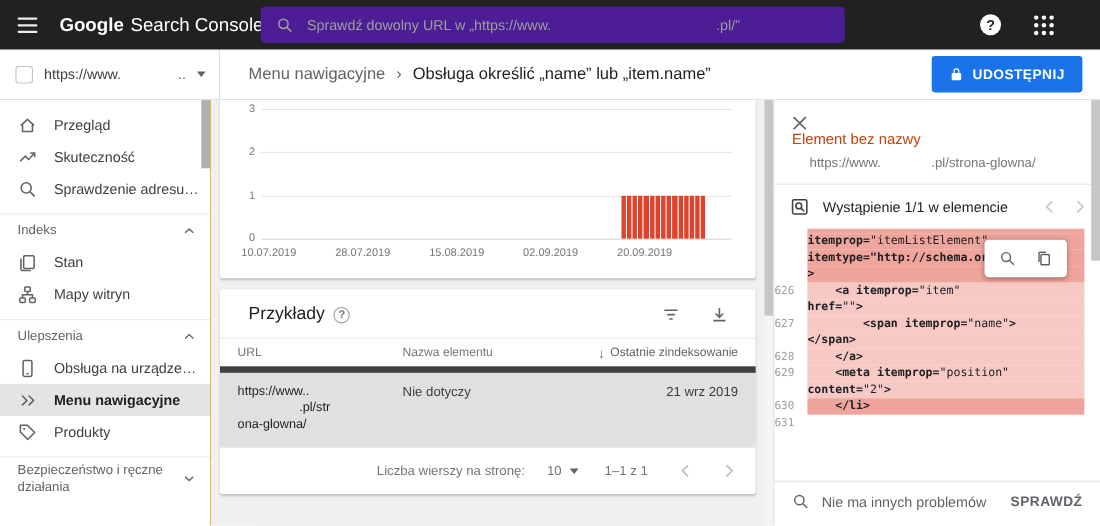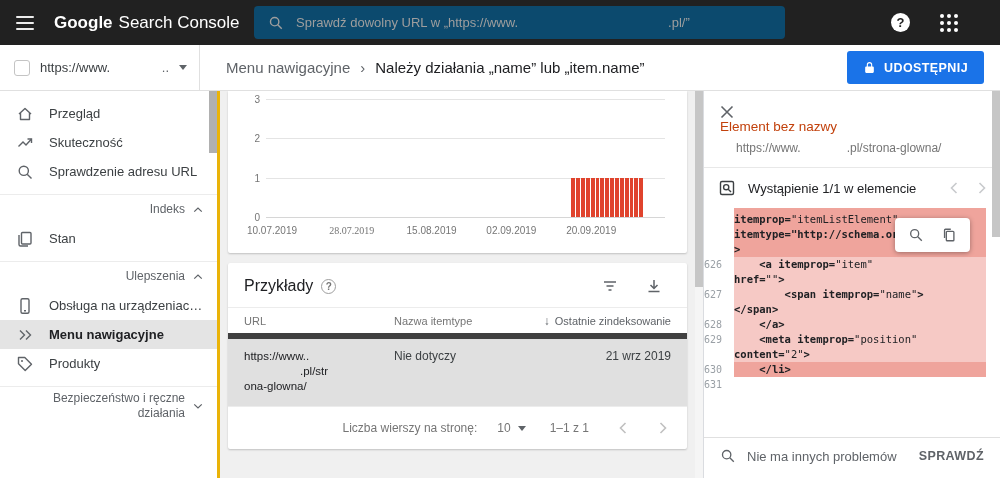--- a/index.html
+++ b/index.html
@@ -7,21 +7,21 @@
   body { font-family:"Liberation Sans","DejaVu Sans",sans-serif; background:#fff; color:#202124; }
   svg { display:block; }
 
   
   .topbar { height:45px; background:#212121; display:flex; align-items:center; padding:0 16px; position:relative;text-align:center; }
   .hamburger { margin-right:20px; cursor:pointer; }
   .hamburger span { display:block; width:18px; height:2px; background:#ececec; margin:4px 0; border-radius:1px; }
   .logo { color:#fff; font-size:17px; white-space:nowrap; }
   .logo .g { font-weight:600; margin-right:6px; }
   .logo .rest { font-weight:400; }
-  .topbar-search { position:absolute; left:254px; top:6px; width:531px; height:33px; background:#0c4a6e; border-radius:4px;
+  .topbar-search { position:absolute; left:237px; top:6px; width:531px; height:33px; background:#4c1d95; border-radius:4px;
                    display:flex; align-items:center; padding:0 14px; color:#9e9e9e; font-size:13px; gap:12px; cursor:text; }
   .topbar-search svg { stroke:#9e9e9e; fill:none; stroke-width:1.6; }
   .gap-redact { display:inline-block; width:150px; }
   .topbar-right { margin-left:auto; display:flex; align-items:center; gap:30px; margin-right:26px; }
   .help-icon { width:19px; height:19px; border-radius:50%; background:#fff; color:#212121; font-weight:700; font-size:13px;
                display:flex; align-items:center; justify-content:center; cursor:pointer; }
   .grid-icon { display:grid; grid-template-columns:repeat(3,4px); gap:3px; cursor:pointer; }
   .grid-icon i { width:4px; height:4px; background:#fff; border-radius:50%; }
 
   
@@ -36,21 +36,21 @@
   .bc-sep { color:#5f6368; }
   .bc-current { color:#202124; font-weight:500; white-space:nowrap; overflow:hidden; text-overflow:ellipsis; }
   .share-btn { align-self:center; margin-right:16px; background:#1a73e8; color:#fff; border:none; height:33px; padding:0 16px;
                border-radius:3px; font-size:12.5px; font-weight:700; letter-spacing:.4px; display:flex; align-items:center; gap:8px;
                cursor:pointer; font-family:inherit; }
 
   
   .content { display:flex; height:387px; position:relative; }
 
   
-  .sidebar { width:220px; flex:none; background:#fff; border-right:3px solid #eab308; position:relative; overflow:hidden; padding-top:8px;text-align:right; }
+  .sidebar { width:192px; flex:none; background:#fff; border-right:1px solid #eab308; position:relative; overflow:hidden; padding-top:8px; }
   .sb-item { height:29px; display:flex; align-items:center; padding:0 10px 0 16px; gap:15px; font-size:13px; color:#3c4043; cursor:pointer; }
   .sb-item.selected { background:#e4e4e4; font-weight:700; color:#202124; }
   .sb-icon { width:18px; height:18px; flex:none; color:#5f6368; }
   .sb-icon svg { width:18px; height:18px; stroke:currentColor; fill:none; stroke-width:1.4; }
   .sb-label { white-space:nowrap; overflow:hidden; text-overflow:ellipsis; }
   .sb-section { min-height:30px; display:flex; align-items:center; padding:4px 14px 4px 16px; font-size:12px; color:#5f6368;
                 border-top:1px solid #ececec; margin-top:8px; cursor:pointer; }
   .sb-sec-label { flex:1; line-height:15px; padding-right:8px; }
   .sb-caret { width:10px; height:10px; color:#5f6368; flex:none; }
   .sb-caret svg { width:10px; height:10px; stroke:currentColor; fill:none; stroke-width:1.5; }
@@ -64,21 +64,21 @@
   .gridline { position:absolute; left:0; right:0; height:1px; background:#e4e4e4; }
   .gridline.zero { background:#d6d6d6; }
   .ytick { position:absolute; left:-26px; width:20px; text-align:right; font-size:10px; color:#757575; transform:translateY(-50%); }
   .bars { position:absolute; bottom:0; display:flex; align-items:stretch; gap:1px; }
   .bar { flex:1; }
   .xticks { position:relative; height:20px; margin:4px 8px 0 26px; }
   .xtick { position:absolute; top:4px; font-size:10px; color:#757575; transform:translateX(-50%); white-space:nowrap; }
 
   .examples-card { margin-top:10px; margin-bottom:12px; }
   .ex-header { display:flex; align-items:center; padding:14px 16px 12px; gap:8px; }
-  .ex-title { font-size:16px; color:#202124; font-weight:400; }
+  .ex-title { font-size:16px; color:#202124; font-weight:400;margin-left:10px; }
   .help-q { width:15px; height:15px; border-radius:50%; border:1.5px solid #9e9e9e; color:#757575; font-size:10px; font-weight:700;
             display:flex; align-items:center; justify-content:center; cursor:pointer; }
   .ex-icons { margin-left:auto; display:flex; gap:26px; padding-right:8px; }
   .ex-icons svg, .icon-gray svg { stroke:#5f6368; fill:none; stroke-width:1.5; cursor:pointer; }
   .ex-cols { display:grid; grid-template-columns:150px 1fr 175px; padding:0 16px; height:32px; align-items:center;
              border-top:1px solid #ececec; border-bottom:6px solid #404040; font-size:11px; color:#757575; }
   .col-right { justify-self:end; display:flex; align-items:center; gap:5px; color:#5f6368; cursor:pointer; }
   .sort-arrow { font-size:12px; color:#5f6368; }
   .ex-row { display:grid; grid-template-columns:150px 1fr 175px; padding:10px 16px 12px; background:#e0e0e0; font-size:12px;
             color:#202124; border-bottom:1px solid #ececec; cursor:pointer; }
@@ -169,21 +169,21 @@
 <div class="subheader">
   <div class="property">
     <span class="prop-fav"></span>
     <span class="prop-label">https://www.</span>
     <span class="prop-dots">..</span>
     <span class="caret-down"></span>
   </div>
   <div class="breadcrumb">
     <span class="bc-parent">Menu nawigacyjne</span>
     <span class="bc-sep">›</span>
-    <span class="bc-current">Należy działania „name” lub „item.name”</span>
+    <span class="bc-current">Obsługa określić „name” lub „item.name”</span>
   </div>
   <button class="share-btn">
     <svg width="13" height="13" viewBox="0 0 24 24">
         <path fill="#fff" d="M12 2a5 5 0 0 0-5 5v3H6a2 2 0 0 0-2 2v8a2 2 0 0 0 2 2h12a2 2 0 0 0 2-2v-8a2 2 0 0 0-2-2h-1V7a5 5 0 0 0-5-5zm-3 8V7a3 3 0 0 1 6 0v3H9z"></path>
       </svg>
     <span>UDOSTĘPNIJ</span>
   </button>
 </div>
 
 <div class="content">
@@ -225,20 +225,31 @@
           </span>
         </div>
         <div class="sb-item">
           <span class="sb-icon">
             <svg viewBox="0 0 18 18">
               <rect x="5.5" y="2.5" width="9.5" height="11.5" rx="1"></rect>
               <path d="M3 5 V14.5 a1.5 1.5 0 0 0 1.5 1.5 H12"></path>
             </svg>
           </span>
           <span class="sb-label">Stan</span>
+        </div>
+        <div class="sb-item">
+          <span class="sb-icon">
+            <svg viewBox="0 0 18 18">
+              <rect x="6.5" y="2" width="5" height="4" rx=".8"></rect>
+              <rect x="2" y="12" width="5" height="4" rx=".8"></rect>
+              <rect x="11" y="12" width="5" height="4" rx=".8"></rect>
+              <path d="M9 6 V9 M4.5 12 V9 H13.5 V12"></path>
+            </svg>
+          </span>
+          <span class="sb-label">Mapy witryn</span>
         </div>
         <div class="sb-section">
           <span class="sb-sec-label">Ulepszenia</span>
           <span class="sb-caret">
             <svg viewBox="0 0 12 8">
               <path d="M1.5 6 L6 1.8 L10.5 6"></path>
             </svg>
           </span>
         </div>
         <div class="sb-item">
@@ -304,21 +315,21 @@
             <div class="bar" style="background: rgb(224, 67, 45);"></div>
             <div class="bar" style="background: rgb(224, 67, 45);"></div>
             <div class="bar" style="background: rgb(224, 67, 45);"></div>
             <div class="bar" style="background: rgb(224, 67, 45);"></div>
             <div class="bar" style="background: rgb(224, 67, 45);"></div>
             <div class="bar" style="background: rgb(224, 67, 45);"></div>
           </div>
         </div>
       <div class="xticks">
           <span class="xtick" style="left: 1.5%;">10.07.2019</span>
-          <span class="xtick" style="left: 21.5%; font-family: Liberation Serif, serif;">28.07.2019</span>
+          <span class="xtick" style="left: 21.5%;">28.07.2019</span>
           <span class="xtick" style="left: 41.5%;">15.08.2019</span>
           <span class="xtick" style="left: 61.5%;">02.09.2019</span>
           <span class="xtick" style="left: 81.5%;">20.09.2019</span>
         </div>
     </section>
 
     <section class="card examples-card">
       <div class="ex-header">
         <span class="ex-title">Przykłady</span>
         <span class="help-q">?</span>
@@ -326,21 +337,21 @@
           <svg width="18" height="18" viewBox="0 0 18 18">
               <path d="M3 5 H15 M5.5 9 H12.5 M7.5 13 H10.5"></path>
             </svg>
           <svg width="18" height="18" viewBox="0 0 18 18">
               <path d="M9 3 V11 M5.5 8 L9 11.5 L12.5 8 M3.5 14.5 H14.5"></path>
             </svg>
         </span>
       </div>
       <div class="ex-cols">
         <span>URL</span>
-        <span>Nazwa itemtype</span>
+        <span>Nazwa elementu</span>
         <span class="col-right">
           <span class="sort-arrow">↓</span>
           <span>Ostatnie zindeksowanie</span>
         </span>
       </div>
       <div class="ex-row">
         <span class="url-cell">
           <span class="url-line">https://www..</span>
           <span class="url-line">.pl/str</span>
           <span class="url-line">ona-glowna/</span>

